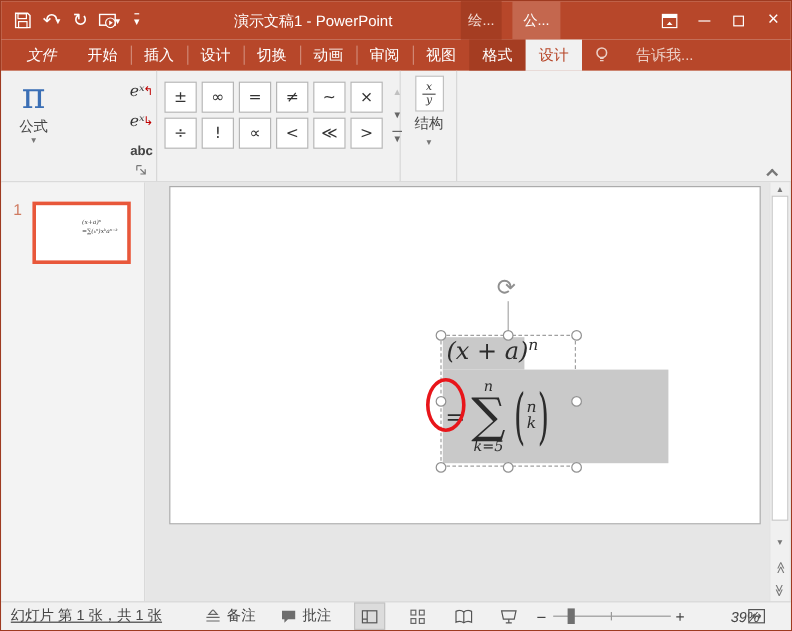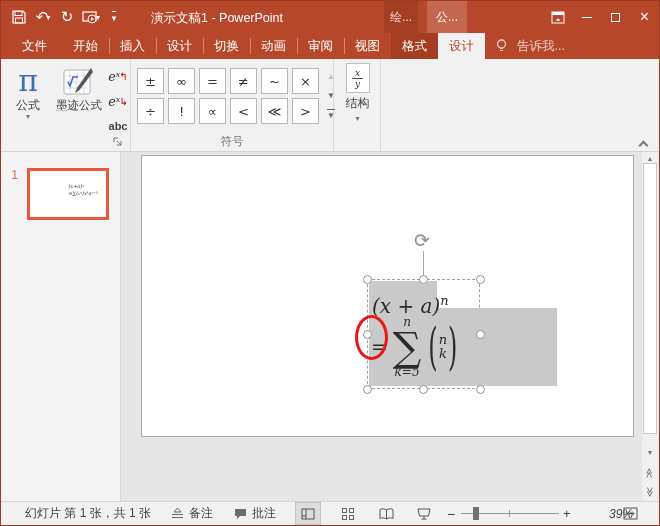--- a/index.html
+++ b/index.html
@@ -5,38 +5,38 @@
   * { margin:0; padding:0; box-sizing:border-box; }
   html,body { width:660px; height:526px; }
   body { font-family:"Liberation Sans","DejaVu Sans",sans-serif; overflow:hidden; }
   .window { position:relative; width:660px; height:526px; border:1px solid #9e3a20; background:#f1f1f1; }
 
   
   .titlebar { position:relative; height:32px; background:#b7472a; display:flex; align-items:center; color:#fff; }
   .qat { display:flex; align-items:center; gap:2px; padding-left:7px; }
   .qat-btn { display:flex; align-items:center; justify-content:center; height:26px; min-width:22px; color:#fff; font-size:15px; cursor:default; }
   .qat-caret { font-size:8px; margin-left:-2px; }
-  .title-text { position:absolute; left:150px; width:220px; font-size:12.5px; color:#fff; top:9px; white-space:nowrap; }
+  .title-text { position:absolute; left:150px; width:220px; text-align:center; font-size:12.5px; color:#fff; top:9px; white-space:nowrap; }
   .ctx-header { position:absolute; top:0; height:32px; display:flex; align-items:center; justify-content:center; font-size:12px; color:#f4ddd6; }
   .ctx-drawing { left:383px; width:34px; background:#a53d22; }
   .ctx-equation { left:426px; width:40px; background:#c4674e; color:#fff; }
   .win-controls { position:absolute; right:0; top:0; height:32px; display:flex; }
   .win-btn { width:29px; height:32px; display:flex; align-items:center; justify-content:center; color:#fff; }
   .min-bar { width:10px; height:1px; background:#fff; display:block; }
   .max-box { width:9px; height:9px; border:1px solid #fff; display:block; }
   .close-x { font-size:16px; line-height:1; }
 
   
   .tabrow { height:26px; background:#b7472a; display:flex; align-items:stretch; padding-left:6px; }
   .tab { padding:0 11px; font-size:12.5px; color:#fff; display:flex; align-items:center; white-space:nowrap; position:relative; }
   .tab.sep::before { content:""; position:absolute; left:0; top:5px; bottom:5px; width:1px; background:rgba(255,255,255,.35); }
-  .tab-file { padding:0 15px; }
+  .tab-file { padding:0 15px;font-style:italic; }
   .tab-format { background:#a53d22; }
   .tab-active { background:#f1f1f1; color:#b7472a; }
-  .tab-tellme { color:#eccfc5; gap:10px; }
+  .tab-tellme { color:#eccfc5; gap:23px; }
   .ticon { display:flex; align-items:center; }
 
   
   .ribbon { position:relative; height:93px; background:#f1f1f1; border-bottom:1px solid #d4d4d4; }
   .rgroup { position:absolute; top:0; height:92px; border-right:1px solid #d8d8d8; }
   .rgroup-label { position:absolute; bottom:2px; left:0; right:0; text-align:center; font-size:11.5px; color:#777; }
   .g-tools { left:0; width:130px; }
   .g-symbols { left:130px; width:203px; }
   .g-structs { left:333px; width:47px; border-right:1px solid #d8d8d8; }
 
@@ -84,37 +84,37 @@
 
   
   .sel-box { position:absolute; left:246px; top:127px; width:113px; height:110px; border:1px dashed #a0a0a0; }
   .handle { position:absolute; width:9px; height:9px; border-radius:50%; background:#fff; border:1.5px solid #919191; z-index:6; }
   .rot-handle { position:absolute; left:293px; top:79px; font-size:19px; color:#8f8f8f; z-index:6; line-height:19px; }
   .rot-line { position:absolute; left:302px; top:99px; width:1px; height:28px; background:#a8a8a8; }
   .hl { position:absolute; background:#c9c9c9; z-index:1; }
   .hl1 { left:248px; top:129px; width:68px; height:27px; }
   .hl2 { left:248px; top:156px; width:188px; height:78px; }
   .eq { font-family:"DejaVu Serif",serif; font-style:italic; color:#2b2b2b; z-index:2; }
-  .eq-line1 { position:absolute; left:251px; top:141px; font-size:20px;text-align:right; }
+  .eq-line1 { position:absolute; left:251px; top:128px; font-size:20px;text-align:right; }
   .eq sup { font-size:13px; font-style:italic; }
   .eq-line2 { position:absolute; left:250px; top:156px; height:78px; display:flex; align-items:center; }
   .eq-equals { font-size:20px; }
   .sum-block { display:flex; flex-direction:column; align-items:center; margin-left:5px; line-height:1; }
   .sum-limit { font-size:12px; line-height:12px; }
   .sum-glyph { font-style:normal; font-size:40px; line-height:38px; }
   .binom { display:flex; align-items:center; margin-left:7px; }
   .paren { font-size:24px; font-style:normal; transform:scaleY(2.1); line-height:1; color:#2b2b2b; }
   .binom-stack { display:flex; flex-direction:column; align-items:center; font-size:13px; line-height:14px; padding:0 1px; }
   .terms { margin-left:5px; font-size:20px; }
   .red-circle { position:absolute; left:234px; top:163px; width:33px; height:45px; border:3px solid #e8151a; border-radius:50%; z-index:7; }
 
   
   .statusbar { position:relative; height:24px; background:#f1f1f1; border-top:1px solid #d6d6d6; font-size:12px; color:#444; }
   .sb { position:absolute; top:0; height:23px; display:flex; align-items:center; gap:5px; }
-  .sb-info { left:24px; }
+  .sb-info { left:8px;text-decoration:underline; }
   .sb-notes { left:170px; }
   .sb-comments { left:233px; }
   .sb-view { width:26px; justify-content:center; }
   .sb-view.pressed { background:#dcdcdc; border:1px solid #c3c3c3; }
   .v-normal { left:294px; } .v-sorter { left:334px; } .v-reading { left:372px; } .v-show { left:410px; }
   .z-minus { left:446px; font-size:14px; } .z-plus { left:562px; font-size:13px; }
   .z-track { position:absolute; left:460px; top:11px; width:98px; height:1px; background:#999; }
   .z-tick { position:absolute; left:508px; top:8px; width:1px; height:7px; background:#999; }
   .z-thumb { position:absolute; left:472px; top:5px; width:6px; height:13px; background:#707070; }
   .z-label { left:608px;font-style:italic; } .z-fit { left:622px; }
@@ -200,29 +200,20 @@
 
   </div>
 
   <div class="ribbon">
     <div class="rgroup g-tools">
       <div class="big-btn btn-equation">
         <span class="pi-glyph">π</span>
         <span class="btn-label">公式</span>
         <span class="caret">▾</span>
       </div>
-      <div class="big-btn btn-ink">
-        <svg class="ink-icon" viewBox="0 0 32 32">
-          <rect x="1" y="4" width="26" height="24" rx="2" fill="#fff" stroke="#b0b0b0"></rect>
-          <path d="M1 10 h26 M1 16 h26 M1 22 h26 M7 4 v24 M14 4 v24 M21 4 v24" stroke="#cfe0ef" stroke-width="1"></path>
-          <path d="M5 16 l2 4 3-9 h5" stroke="#3b6fb5" stroke-width="1.6" fill="none"></path>
-          <path d="M28 2 L14 22 l-2 5 4.5-3 L30 6 z" fill="#555"></path>
-        </svg>
-        <span class="btn-label" style="font-size:11.5px">墨迹公式</span>
-      </div>
       <div class="small-col">
         <div class="small-btn">
             <span class="efx">eˣ</span>
             <span class="red-arr">↰</span>
           </div>
         <div class="small-btn">
             <span class="efx">eˣ</span>
             <span class="red-arr">↳</span>
           </div>
         <div class="small-btn">
@@ -250,21 +241,20 @@
         <div class="sym-btn">≪</div>
         <div class="sym-btn">&gt;</div>
       </div>
       <div class="sym-scroll">
         <div class="scr-btn scr-up">▲</div>
         <div class="scr-btn">▼</div>
         <div class="scr-btn scr-more">
             <span>▼</span>
           </div>
       </div>
-      <div class="rgroup-label">符号</div>
     </div>
 
     <div class="rgroup g-structs">
       <div class="big-btn btn-structs">
         <div class="frac-icon">
           <span class="top">x</span>
           <span>y</span>
         </div>
         <span class="btn-label" style="margin-top:3px">结构</span>
         <span class="caret" style="margin-top:4px">▾</span>

